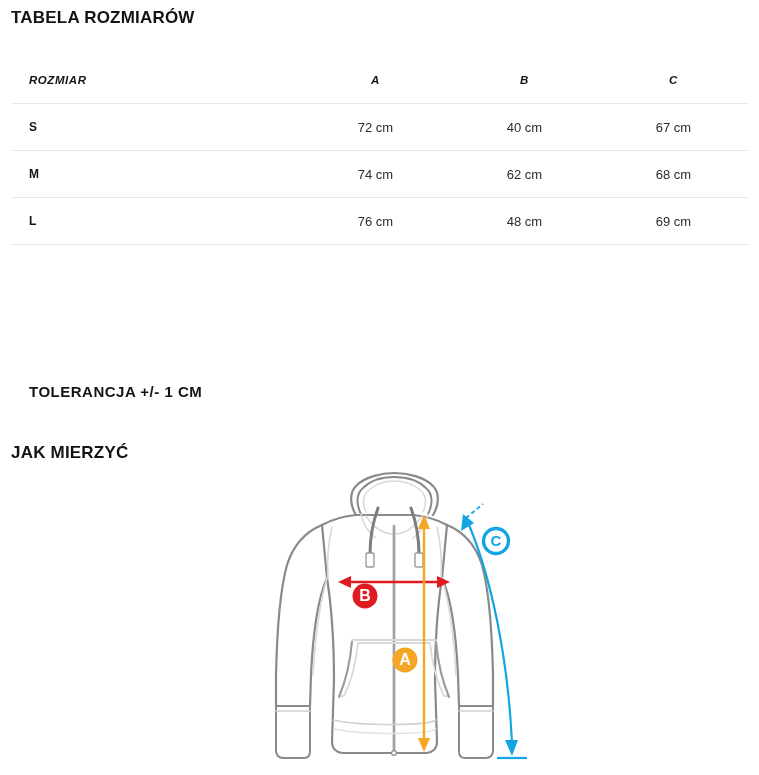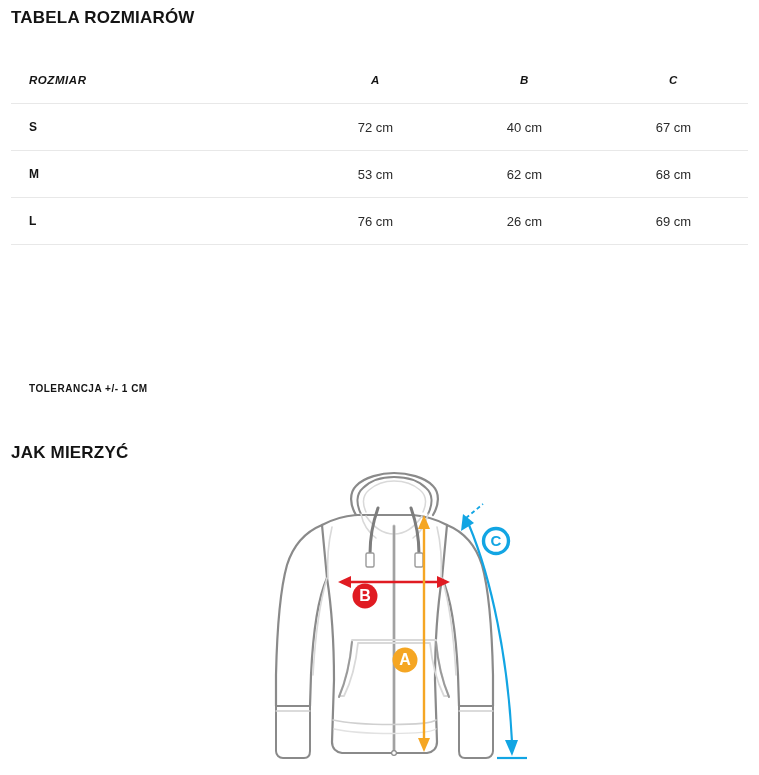--- a/index.html
+++ b/index.html
@@ -67,21 +67,21 @@
     text-align: center;
     font-size: 13px;
     font-weight: normal;
     color: #2b2b2b;
   }
 
   #tolerance-note {
     position: absolute;
     left: 29px;
     top: 383px;
-    font-size: 10px;
+    font-size: 15px;
     font-weight: bold;
     letter-spacing: 0.5px;
     color: #141414;
   }
 
   #garment-figure {
     position: absolute;
     left: 0;
     top: 470px;
     width: 759px;
@@ -112,28 +112,28 @@
     </thead>
     <tbody>
       <tr>
         <td class="c-size">S</td>
         <td class="c-metric">72 cm</td>
         <td class="c-metric">40 cm</td>
         <td class="c-metric">67 cm</td>
       </tr>
       <tr>
         <td class="c-size">M</td>
-        <td class="c-metric">53 cm</td>
+        <td class="c-metric">74 cm</td>
         <td class="c-metric">62 cm</td>
         <td class="c-metric">68 cm</td>
       </tr>
       <tr>
         <td class="c-size">L</td>
         <td class="c-metric">76 cm</td>
-        <td class="c-metric">26 cm</td>
+        <td class="c-metric">48 cm</td>
         <td class="c-metric">69 cm</td>
       </tr>
     </tbody>
   </table>
 
   <div id="tolerance-note">TOLERANCJA +/- 1 CM</div>
 
   <div class="section-title" id="title-howto">JAK MIERZYĆ</div>
 
   <svg id="garment-figure" viewBox="0 0 759 305">

